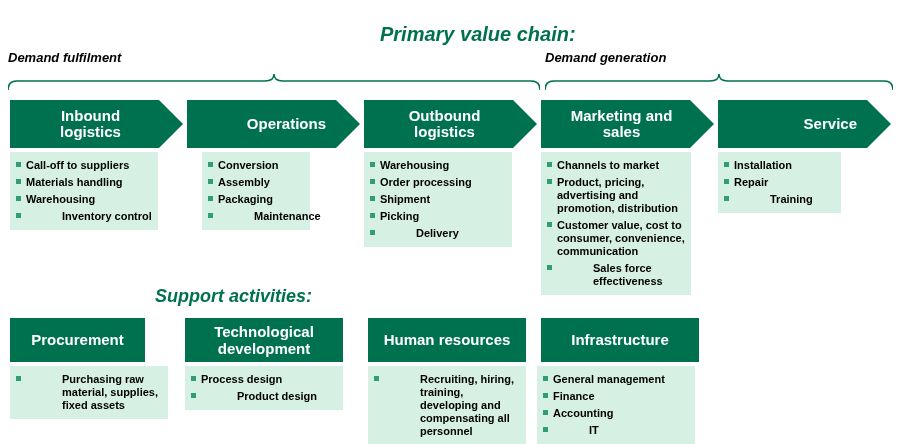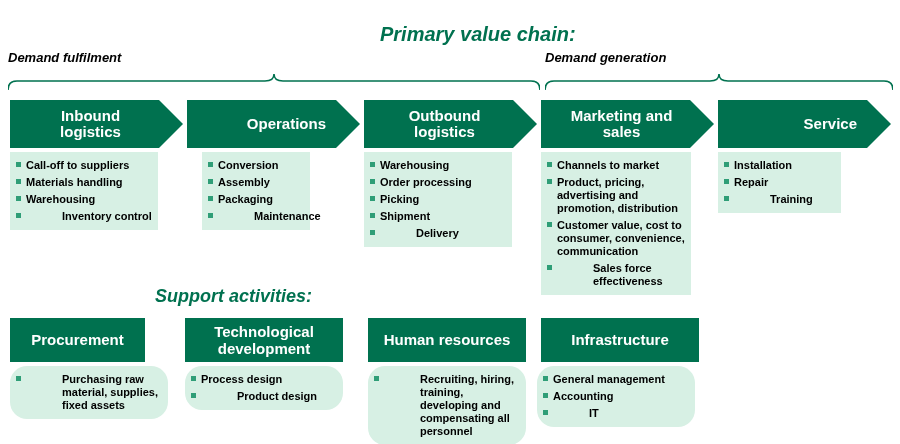--- a/index.html
+++ b/index.html
@@ -43,21 +43,21 @@
     display:flex;align-items:flex-start;
     margin:0 0 4px 0;font-size:11px;font-weight:bold;line-height:1.18;color:#000;
   }
   .it:last-child{margin-bottom:0;gap:36px;}
   .sq{flex:0 0 auto;width:5px;height:5px;background:var(--bullet);margin:3px 5px 0 0;}
   .shead{
     position:absolute;top:318px;height:44px;background:var(--green);color:#fff;
     display:flex;align-items:center;justify-content:center;text-align:center;
     font-weight:bold;font-size:15px;line-height:1.15;box-sizing:border-box;padding:0 8px;
   }
-  .smint{top:366px;border-radius:17px;}
+  .smint{top:366px;}
 </style>
 </head>
 <body>
 
 <div class="stage">
 
   <div class="main-title">Primary value chain:</div>
 
   <div class="blabel" style="left:8px;width:532px">Demand fulfilment</div>
   <div class="blabel" style="left:545px;width:348px">Demand generation</div>
@@ -127,25 +127,25 @@
     <div class="it">
         <span class="sq"></span>
         <span>Warehousing</span>
       </div>
     <div class="it">
         <span class="sq"></span>
         <span>Order processing</span>
       </div>
     <div class="it">
         <span class="sq"></span>
+        <span>Shipment</span>
+      </div>
+    <div class="it">
+        <span class="sq"></span>
         <span>Picking</span>
-      </div>
-    <div class="it">
-        <span class="sq"></span>
-        <span>Shipment</span>
       </div>
     <div class="it">
         <span class="sq"></span>
         <span>Delivery</span>
       </div>
   </div>
 
   <div class="mint" style="left:541px;top:152px;width:150px">
     <div class="it">
         <span class="sq"></span>
@@ -220,20 +220,24 @@
       </div>
   </div>
 
   <div class="mint smint" style="left:537px;width:158px">
     <div class="it">
         <span class="sq"></span>
         <span>General management</span>
       </div>
     <div class="it">
         <span class="sq"></span>
+        <span>Finance</span>
+      </div>
+    <div class="it">
+        <span class="sq"></span>
         <span>Accounting</span>
       </div>
     <div class="it">
         <span class="sq"></span>
         <span>IT</span>
       </div>
   </div>
 
 </div>
 

